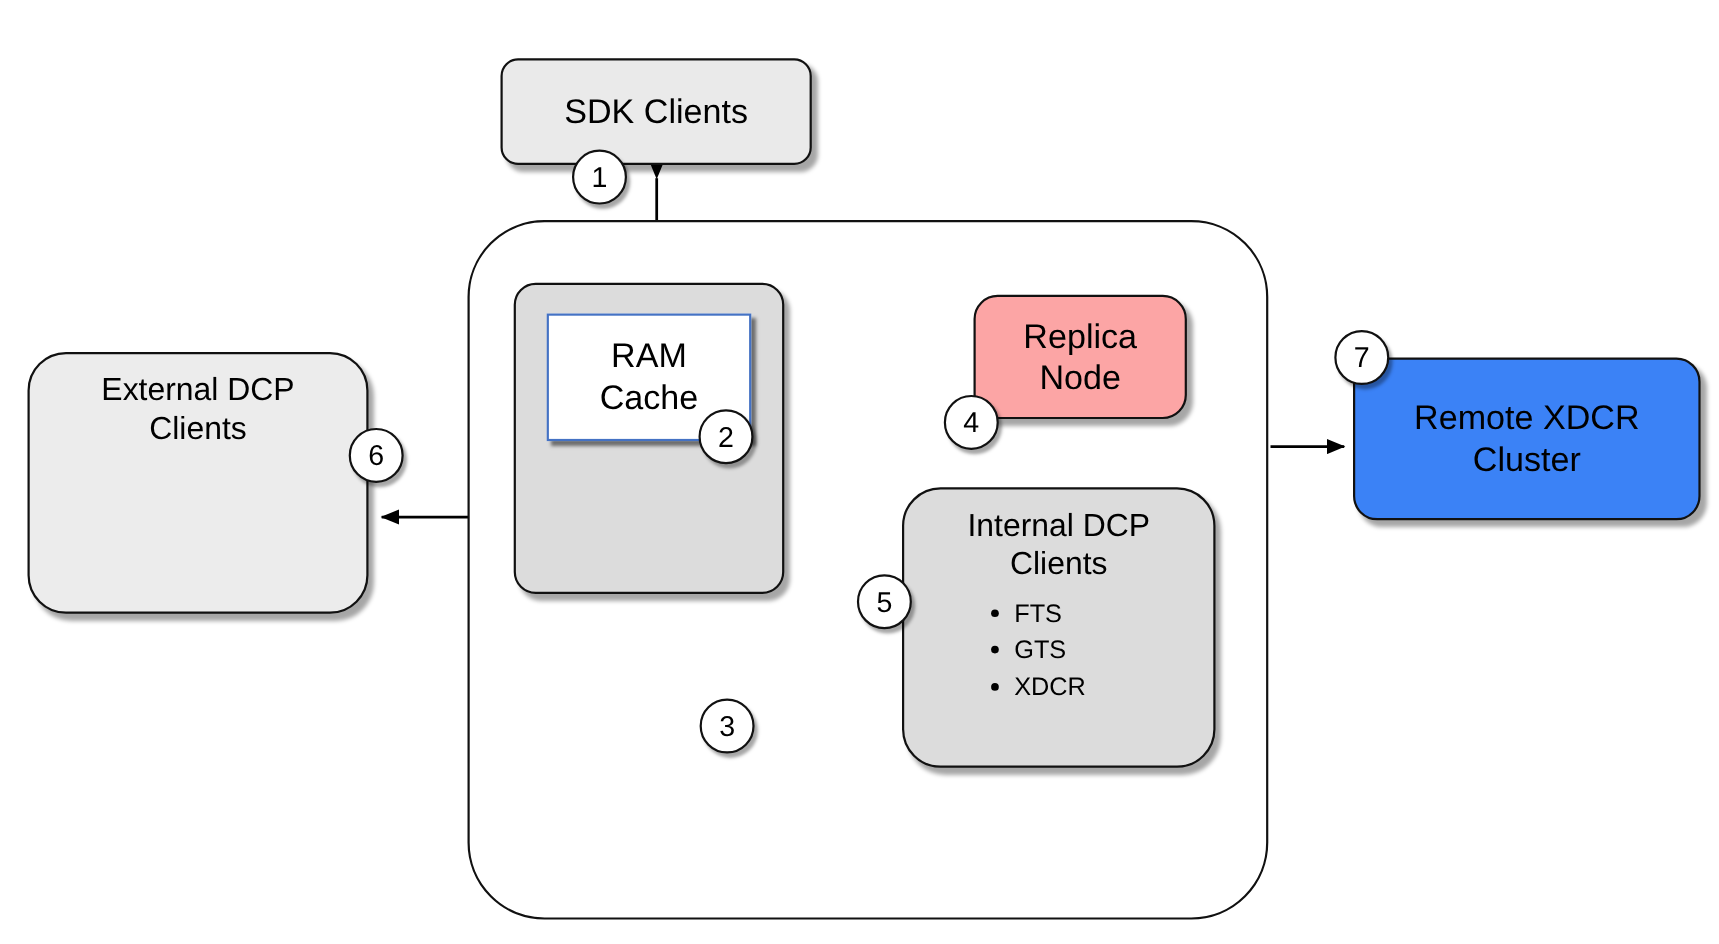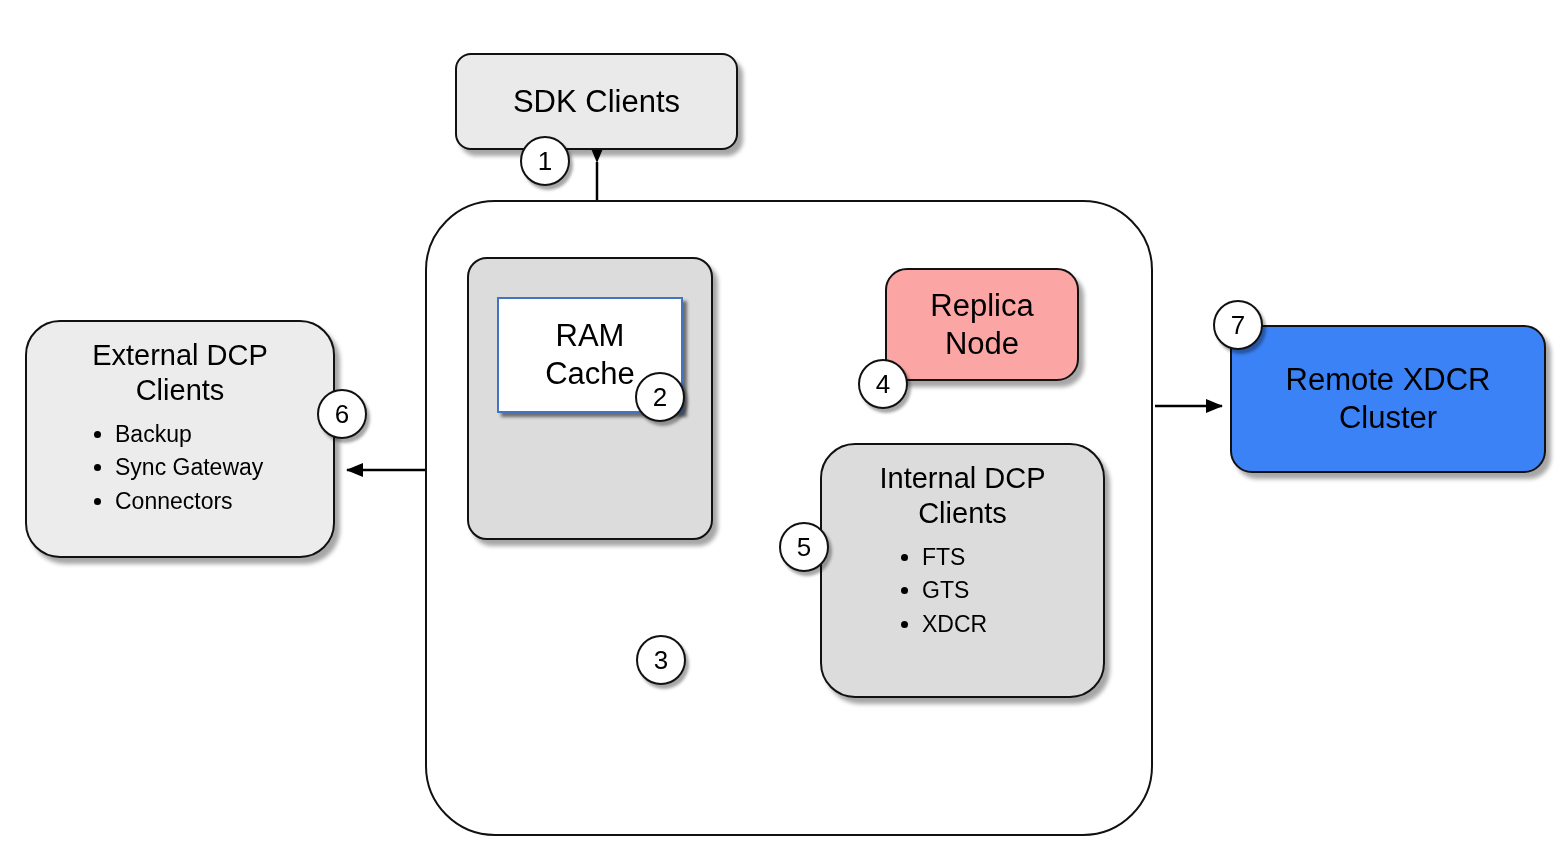--- a/index.html
+++ b/index.html
@@ -12,21 +12,21 @@
        display:flex;flex-direction:column;align-items:center;justify-content:center;
        text-align:center;z-index:2;}
   .shadow{box-shadow:5px 6px 4px rgba(0,0,0,0.35);}
 
   .cluster-boundary{left:425px;top:200px;width:728px;height:636px;border-radius:70px;background:#fff;}
 
   .sdk{left:455px;top:53px;width:283px;height:97px;border-radius:16px;background:#eaeaea;}
   .node-title{font-size:31px;line-height:1.22;}
 
   .active{left:467px;top:257px;width:246px;height:283px;border-radius:20px;background:#dcdcdc;justify-content:flex-start;}
-  .ram{box-sizing:border-box;margin-top:38px;width:186px;height:116px;background:#ffffff;
+  .ram{box-sizing:border-box;margin-top:26px;width:186px;height:116px;background:#ffffff;
        border:2.5px solid #4472c4;box-shadow:4px 4px 3px rgba(0,0,0,0.5);
        display:flex;align-items:center;justify-content:center;text-align:center;}
   .ram .node-title{max-width:110px;}
   .active-label{flex:1;display:flex;align-items:center;justify-content:center;}
   .active-label .node-title{max-width:120px;}
 
   .replica{left:885px;top:268px;width:194px;height:113px;border-radius:22px;background:#fca5a5;}
   .replica .node-title{max-width:130px;}
 
   .panel{justify-content:flex-start;}
@@ -99,25 +99,20 @@
     <div class="panel-title">Internal DCP Clients</div>
     <ul class="bullets">
       <li>FTS</li>
       <li>GTS</li>
       <li>XDCR</li>
     </ul>
   </div>
 
   <div class="box shadow panel external">
     <div class="panel-title">External DCP Clients</div>
-    <ul class="bullets">
-      <li>Backup</li>
-      <li>Sync Gateway</li>
-      <li>Connectors</li>
-    </ul>
   </div>
 
   <div class="box shadow remote">
     <span class="node-title">Remote XDCR Cluster</span>
   </div>
 
   <div class="badge b1">1</div>
   <div class="badge b2">2</div>
   <div class="badge b3">3</div>
   <div class="badge b4">4</div>

